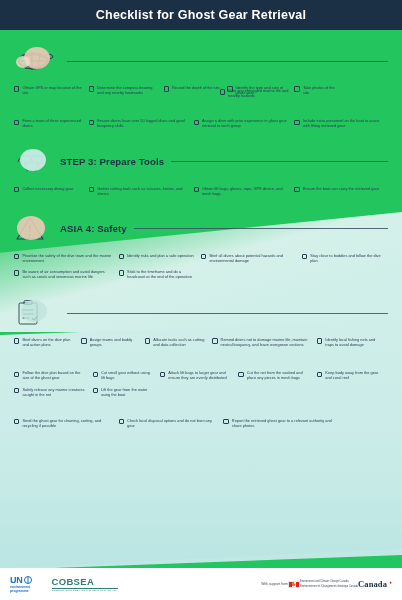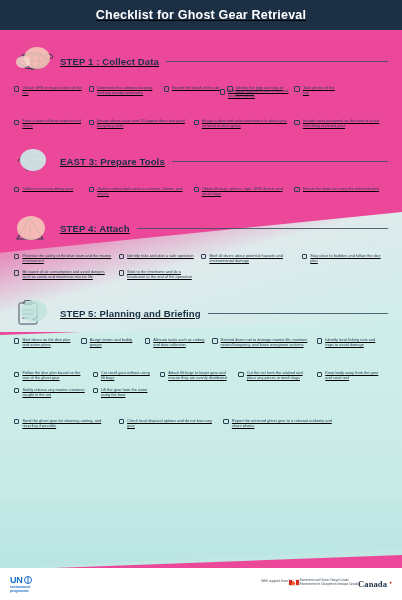--- a/index.html
+++ b/index.html
@@ -2,21 +2,21 @@
 <html><head>
 <meta charset="utf-8">
 <style>
   * { box-sizing: border-box; margin: 0; padding: 0; }
   html, body {
     width: 402px; height: 600px;
     font-family: "Liberation Sans", sans-serif;
     background: #ffffff;
     overflow: hidden;
   }
-  .page { position: relative; width: 402px; height: 600px; background:#ec4899;text-decoration:underline; }
+  .page { position: relative; width: 402px; height: 600px; background:#22c55e; }
 
   
   .header {
     height: 30px; background: #1b2f45;
     display: flex; align-items: center; justify-content: center;
   }
   .header-title {
     color: #ffffff; font-size: 12.5px; font-weight: bold; letter-spacing: .2px;
   }
 
@@ -94,21 +94,21 @@
     content:""; position:absolute; left:50%; top:0; bottom:0; width:1px;
     background:#1a6ec8; transform: translateX(-50%);
   }
   .un-sub { font-size: 3.4px; color: #1a6ec8; line-height: 4.2px; font-weight: bold; }
   .cobsea { display:flex; flex-direction:column; }
   .cobsea-word {
     font-size: 9.5px; font-weight: bold; color: #2f7d76; letter-spacing: .3px;
   }
   .cobsea-rule { height: .8px; background: #2f7d76; margin-top: 1px; }
   .cobsea-sub { font-size: 2.5px; color: #2f7d76; letter-spacing: .1px; margin-top: .6px; }
-  .support { margin-left: auto; display: flex; }
+  .support { margin-left: auto; display: flex; align-items: center; }
   .support-label { font-size: 3.4px; color: #45525e; }
   .flag {
     width: 12px; height: 7px; background: #fff; position: relative;
     border: .4px solid #e8e8e8;
   }
   .flag:before, .flag:after {
     content:""; position:absolute; top:0; bottom:0; width:3.1px; background:#d52b1e;
   }
   .flag:before { left:0; } .flag:after { right:0; }
   .flag-leaf {
@@ -150,21 +150,20 @@
             <g stroke="#2a3c52" stroke-width="1" fill="none">
               <ellipse cx="21" cy="17" rx="15" ry="8"></ellipse>
               <path d="M7 15 Q21 6 35 15"></path>
               <path d="M7 19 Q21 28 35 19"></path>
               <path d="M12 10 L14 25 M20 8 L20 26 M28 10 L26 25"></path>
               <path d="M6 17 L36 17"></path>
               <path d="M33 12 q6 -4 8 1 q-4 4 -8 -1"></path>
             </g>
           </svg>
         </div>
-        <div class="step-title">STEP 1 : Collect Data</div>
         <div class="rule"></div>
       </div>
       <div class="items c5">
         <div class="item" style="width:20%">
           <span class="cb"></span>
           <span class="item-label">Obtain GPS or map location of the site</span>
         </div>
         <div class="item" style="width:20%">
           <span class="cb"></span>
           <span class="item-label">Determine the compass bearing and any nearby landmarks</span>
@@ -219,21 +218,21 @@
             <g stroke="#2a3c52" stroke-width=".9" fill="none">
               <rect x="9" y="11" width="10" height="7" rx="1.6"></rect>
               <rect x="20" y="11" width="10" height="7" rx="1.6"></rect>
               <path d="M19 14 h1"></path>
               <path d="M13 18 q-1 6 3 8"></path>
               <path d="M26 18 q1 6 -3 8"></path>
               <path d="M9 13 q-3 1 -3 4"></path>
             </g>
           </svg>
         </div>
-        <div class="step-title">EAST 3: Prepare Tools</div>
+        <div class="step-title">STEP 3: Prepare Tools</div>
         <div class="rule"></div>
       </div>
       <div class="items">
         <div class="item" style="width:20%">
           <span class="cb"></span>
           <span class="item-label">Collect necessary diving gear</span>
         </div>
         <div class="item" style="width:28%">
           <span class="cb"></span>
           <span class="item-label">Gather cutting tools such as scissors, knives, and shears</span>
@@ -254,21 +253,21 @@
         <div class="step-art">
           <div class="blob" style="width:28px;height:24px;left:5px;top:4px;background:#f6cdbb;opacity:.85;"></div>
           <svg width="44" height="34" viewBox="0 0 44 34">
             <g stroke="#2a3c52" stroke-width="1.1" fill="none" stroke-linejoin="round">
               <path d="M18 6 L31 27 L5 27 Z"></path>
               <path d="M18 13 L18 20" stroke-width="1.3"></path>
               <circle cx="18" cy="23.4" r=".9" fill="#2a3c52" stroke="none"></circle>
             </g>
           </svg>
         </div>
-        <div class="step-title">STEP 4: Attach</div>
+        <div class="step-title">ASIA 4: Safety</div>
         <div class="rule"></div>
       </div>
       <div class="items">
         <div class="item" style="width:28%">
           <span class="cb"></span>
           <span class="item-label">Prioritize the safety of the dive team and the marine environment</span>
         </div>
         <div class="item" style="width:22%">
           <span class="cb"></span>
           <span class="item-label">Identify risks and plan a safe operation</span>
@@ -298,21 +297,20 @@
           <div class="blob" style="width:26px;height:22px;left:9px;top:4px;background:#bfe5dd;opacity:.8;"></div>
           <svg width="44" height="34" viewBox="0 0 44 34">
             <g stroke="#2a3c52" stroke-width=".9" fill="none">
               <rect x="7" y="7" width="18" height="21" rx="1.4"></rect>
               <rect x="12" y="4.6" width="8" height="4" rx="1.2"></rect>
               <path d="M10.5 14 h11 M10.5 18 h11 M10.5 22 h7"></path>
               <path d="M20 22 l2 2 l3.5 -4" stroke-width="1.1"></path>
             </g>
           </svg>
         </div>
-        <div class="step-title">STEP 5: Planning and Briefing</div>
         <div class="rule"></div>
       </div>
       <div class="items">
         <div class="item" style="width:18%">
           <span class="cb"></span>
           <span class="item-label">Brief divers on the dive plan and action plans</span>
         </div>
         <div class="item" style="width:17%">
           <span class="cb"></span>
           <span class="item-label">Assign teams and buddy groups</span>
@@ -387,20 +385,25 @@
   <div class="footer">
     <div class="un-logo">
       <div class="un-top">
         <span class="un-word">UN</span>
         <span class="un-globe"></span>
       </div>
       <span class="un-sub">environment</span>
       <span class="un-sub">programme</span>
     </div>
 
+    <div class="cobsea">
+      <span class="cobsea-word">COBSEA</span>
+      <span class="cobsea-rule"></span>
+      <span class="cobsea-sub">COORDINATING BODY ON THE SEAS OF EAST ASIA</span>
+    </div>
 
     <div class="support">
       <span class="support-label">With support from</span>
       <span class="flag">
         <span class="flag-leaf">🍁</span>
       </span>
       <span class="dept">
         <span class="dept-line">Environment and Climate Change Canada</span>
         <span class="dept-line">Environnement et Changement climatique Canada</span>
       </span>

